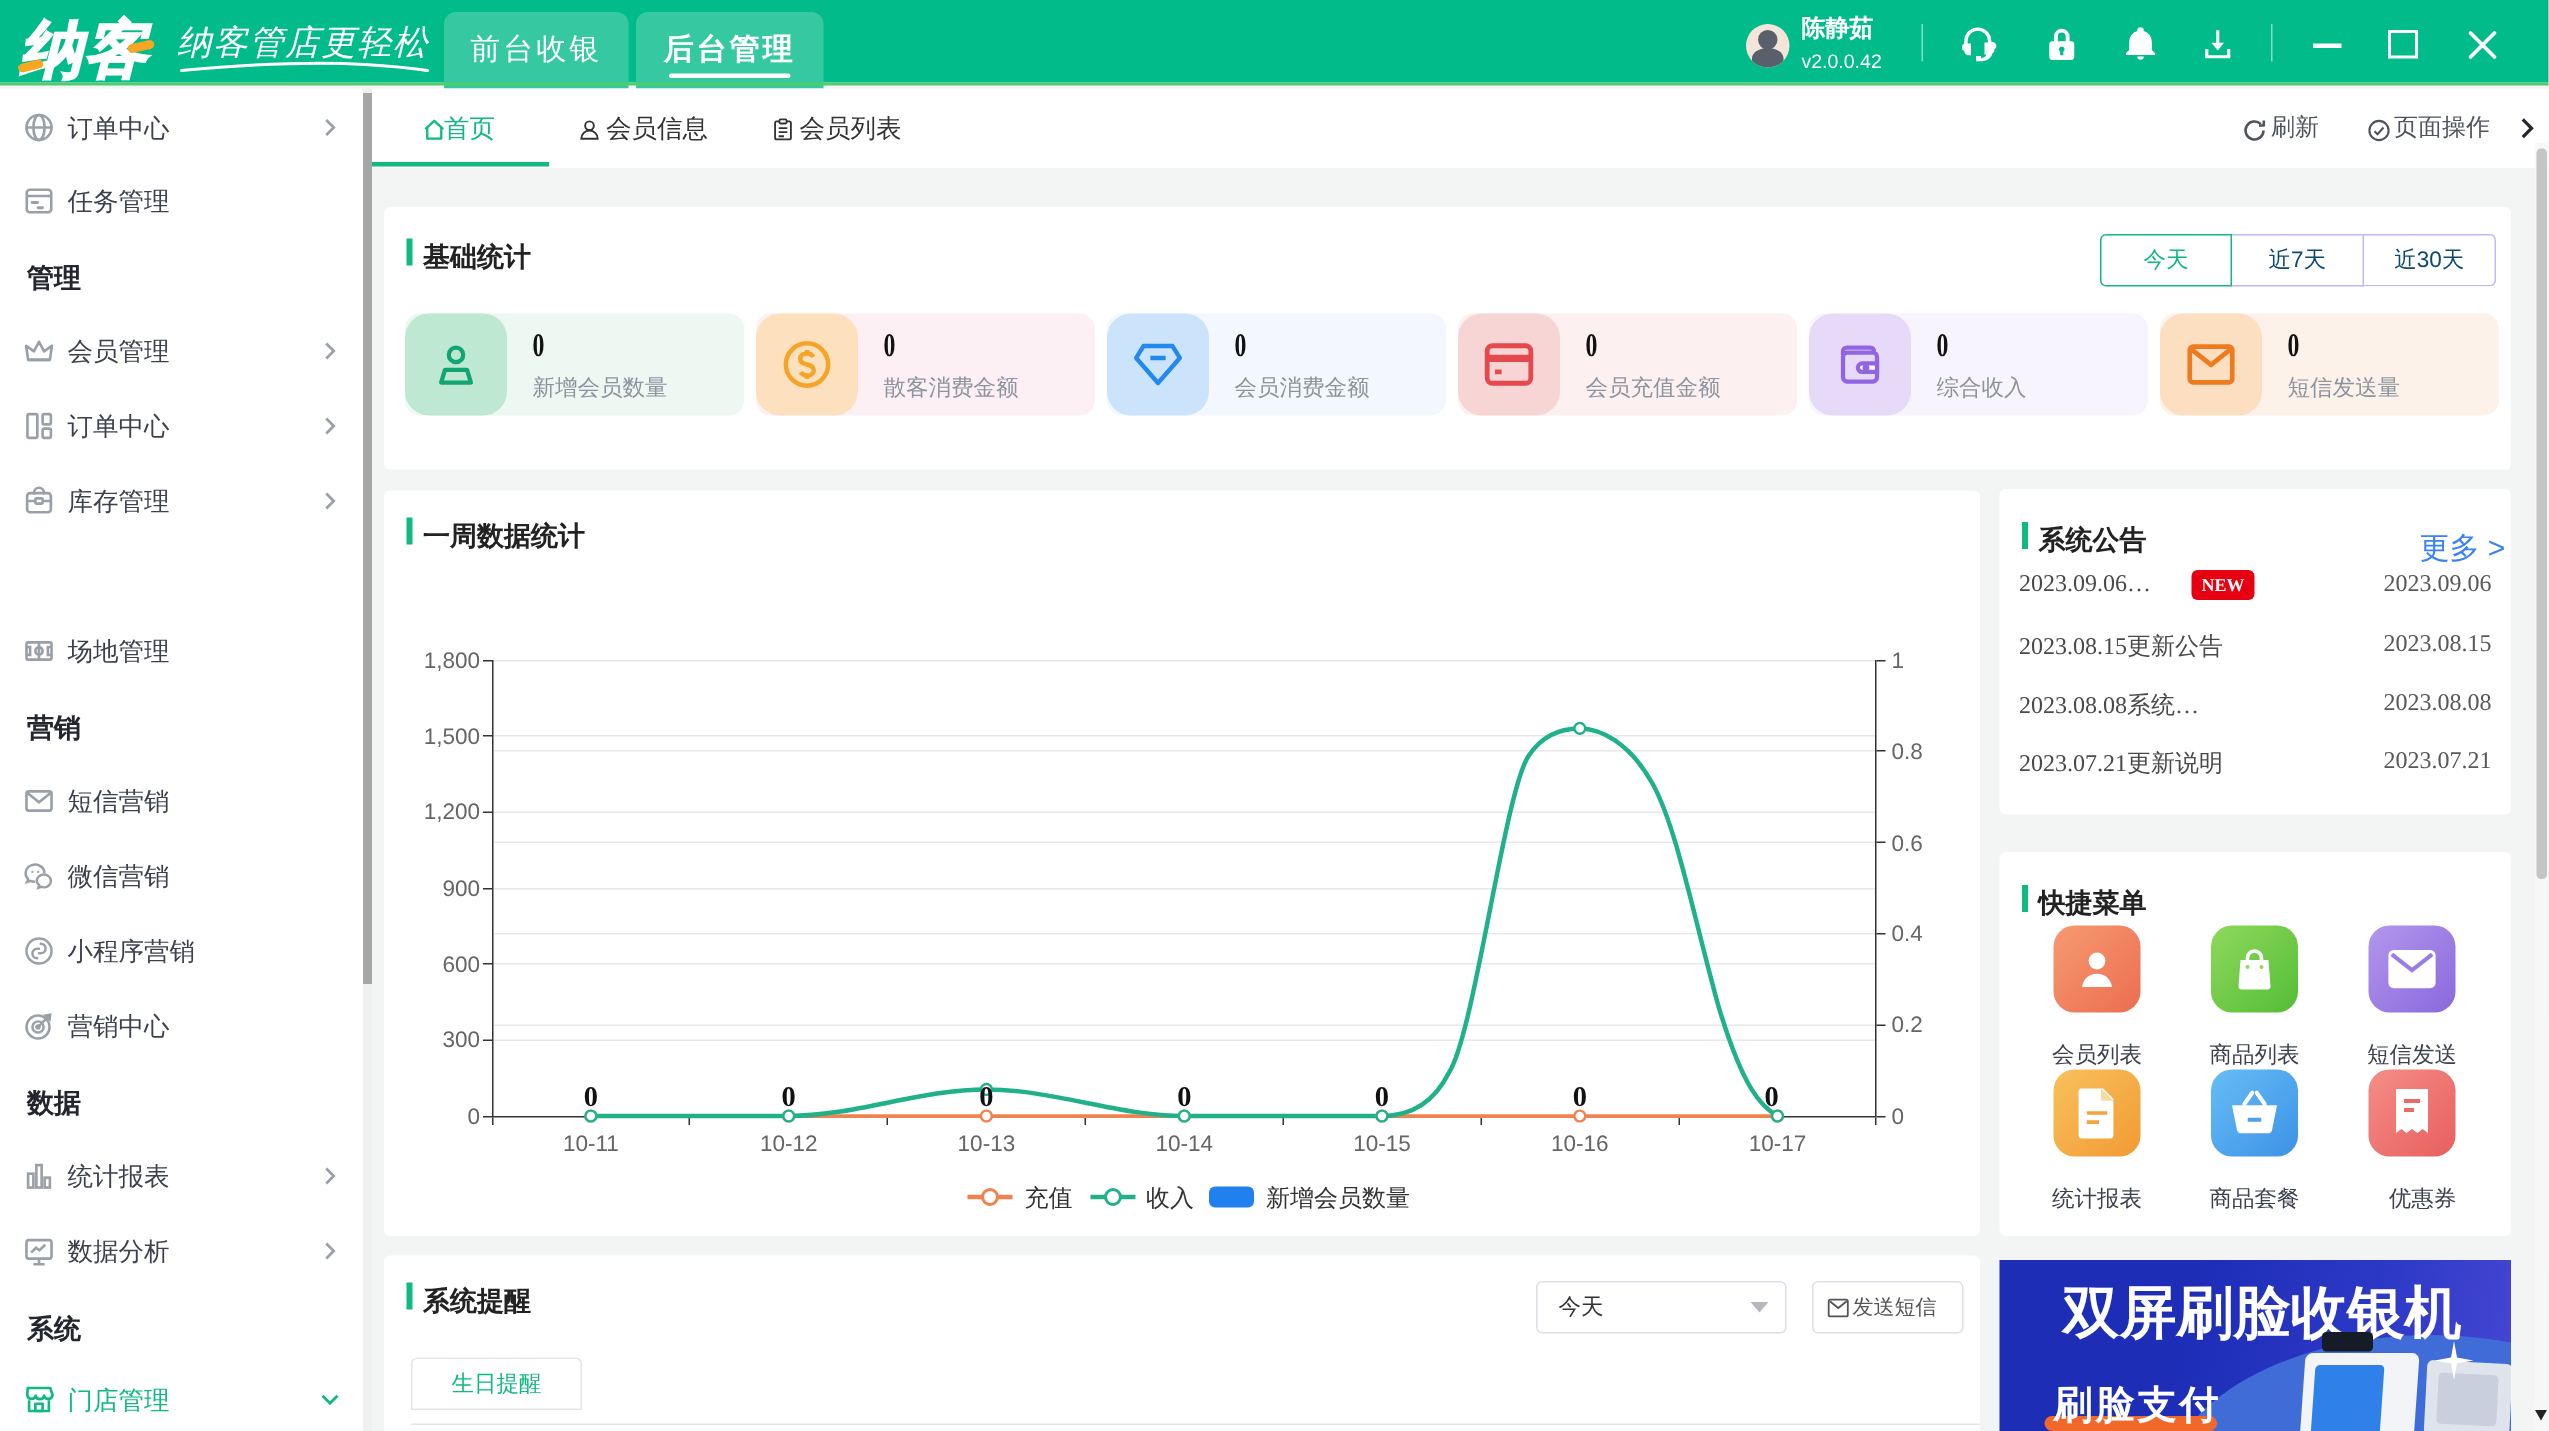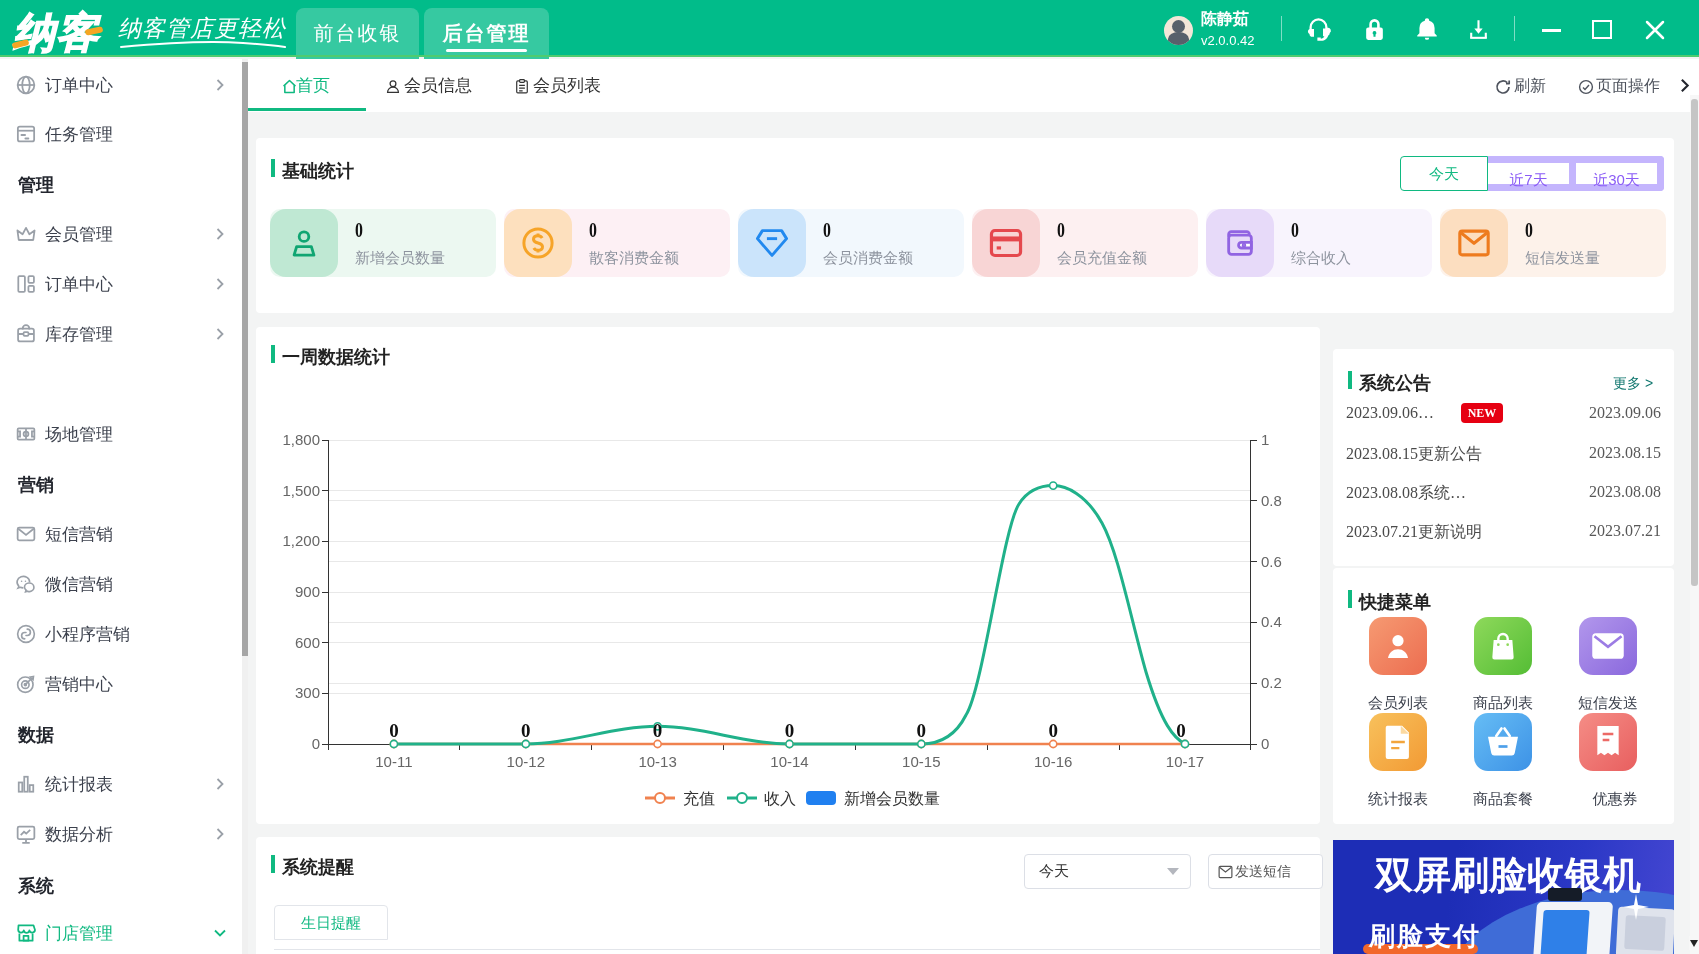--- a/index.html
+++ b/index.html
@@ -27,21 +27,21 @@
 
 #content { position:absolute; left:248px; top:112px; width:1442px; height:842px; background:#f3f4f4; }
 .card { position:absolute; background:#fff; border-radius:4px; }
 .ctitle { position:absolute; font-size:18px; font-weight:bold; color:#222; }
 .gbar { position:absolute; width:4px; height:18px; background:#10b981; }
 
 .tile { position:absolute; top:71px; width:226px; height:68px; border-radius:10px; }
 .tbox { position:absolute; left:0; top:0; width:68px; height:68px; border-radius:16px; }
 .tnum { position:absolute; left:85px; top:8px; font-size:22px; font-weight:bold; color:#111; font-family:"Liberation Serif",serif; transform:scaleX(.72); transform-origin:0 0; }
 .tlab { position:absolute; left:85px; top:40px; font-size:15px; color:#8d939e; }
-.rbtn { position:absolute; top:18px; height:35px; border:7px solid #c4b5fd; background:#fff; color:#8b5cf6; font-size:15px; text-align:center; line-height:33px; }
+.rbtn { position:absolute; top:18px; height:35px; border:1px solid #c4b5fd; background:#fff; color:#0c4a6e; font-size:15px; text-align:center; line-height:33px; }
 
 .qbox { position:absolute; width:58px; height:58px; border-radius:14px; }
 .qlab { position:absolute; width:100px; text-align:center; font-size:15px; color:#3c414d; }
 
 .nrow { position:absolute; left:13px; width:315px; height:20px; font-family:"Liberation Serif",serif; font-size:16px; color:#4a4a4a; }
 .nrow .rd { position:absolute; right:0; top:0; color:#585858; }
 
 #mainscroll { position:absolute; left:1690px; top:95px; width:9px; height:859px; background:#f7f7f7; }
 #mainthumb { position:absolute; left:1691px; top:99px; width:7px; height:487px; background:#c5c5c5; border-radius:3px; }
 </style>
@@ -389,24 +389,24 @@
       <text x="427" y="477">充值</text>
       <path d="M471 471h30" stroke="#20b18a" stroke-width="3"></path>
       <circle cx="486" cy="471" r="5" fill="#fff" stroke="#20b18a" stroke-width="2"></circle>
       <text x="508" y="477">收入</text>
       <rect x="550" y="464" width="30" height="14" rx="4" fill="#2080f0"></rect>
       <text x="588" y="477">新增会员数量</text>
     </g>
   </svg>
 </div>
 
-<div class="card" style="left:1085px;top:237px;width:341px;height:217px;">
+<div class="card" style="left:1085px;top:214px;width:341px;height:217px;">
   <div class="gbar" style="left:15px;top:22px;"></div>
   <div class="ctitle" style="left:26px;top:22px;">系统公告</div>
-  <div class="abs" style="left:280px;top:26px;font-size:14px;color:#0f766e;">更多 &gt;</div>
+  <div class="abs" style="left:280px;top:26px;font-size:20px;color:#3b82f6;">更多 &gt;</div>
   <div class="nrow" style="top:55px;">2023.09.06<span style="letter-spacing:-2px">…</span><span style="position:absolute;left:115px;top:-1px;width:42px;height:20px;background:#e60012;border-radius:4px;color:#fff;font-size:12px;font-weight:bold;text-align:center;line-height:20px;font-family:'Liberation Serif',serif;">NEW</span><span class="rd">2023.09.06</span></div>
   <div class="nrow" style="top:95px;">2023.08.15更新公告<span class="rd">2023.08.15</span></div>
   <div class="nrow" style="top:134px;">2023.08.08系统<span style="letter-spacing:-2px">…</span><span class="rd">2023.08.08</span></div>
   <div class="nrow" style="top:173px;">2023.07.21更新说明<span class="rd">2023.07.21</span></div>
 </div>
 
 <div class="card" style="left:1085px;top:456px;width:341px;height:256px;">
   <div class="gbar" style="left:15px;top:22px;"></div>
   <div class="ctitle" style="left:26px;top:22px;">快捷菜单</div>
   <div class="qbox" style="left:36px;top:49px;background:linear-gradient(135deg,#f69a72,#ec6d50);">
@@ -472,21 +472,21 @@
       </svg>
 </div>
 
 <div class="card" style="left:8px;top:725px;width:1064px;height:117px;border-radius:4px 4px 0 0;">
   <div class="gbar" style="left:15px;top:18px;"></div>
   <div class="ctitle" style="left:26px;top:18px;">系统提醒</div>
   <div class="abs" style="left:768px;top:17px;width:167px;height:35px;border:1px solid #dcdfe6;border-radius:4px;background:#fff;">
     <div class="abs" style="left:14px;top:7px;font-size:15px;color:#333;">今天</div>
     <div class="abs" style="left:142px;top:13px;width:0;height:0;border-left:6px solid transparent;border-right:6px solid transparent;border-top:7px solid #b4b7be;"></div>
   </div>
-  <div class="abs" style="left:952px;top:17px;width:115px;height:35px;border:1px solid #dcdfe6;border-radius:4px;background:#fff;">
+  <div class="abs" style="left:952px;top:17px;width:101px;height:35px;border:1px solid #dcdfe6;border-radius:4px;background:#fff;">
     <svg class="abs" style="left:9px;top:10px" width="15" height="14" viewBox="0 0 20 18" fill="none" stroke="#555" stroke-width="1.6">
           <rect x="1.5" y="1.5" width="17" height="15" rx="1.5"></rect>
           <path d="M2.5 3l7.5 6 7.5-6"></path>
         </svg>
     <div class="abs" style="left:26px;top:8px;font-size:14px;color:#555;">发送短信</div>
   </div>
   <div class="abs" style="left:18px;top:68px;width:114px;height:35px;border:1px solid #e2e5ea;border-radius:4px 4px 0 0;background:#fff;text-align:center;line-height:33px;font-size:15px;color:#10b981;">生日提醒</div>
   <div class="abs" style="left:18px;top:112px;width:1046px;height:1px;background:#e2e5ea;"></div>
 </div>
 </div>

